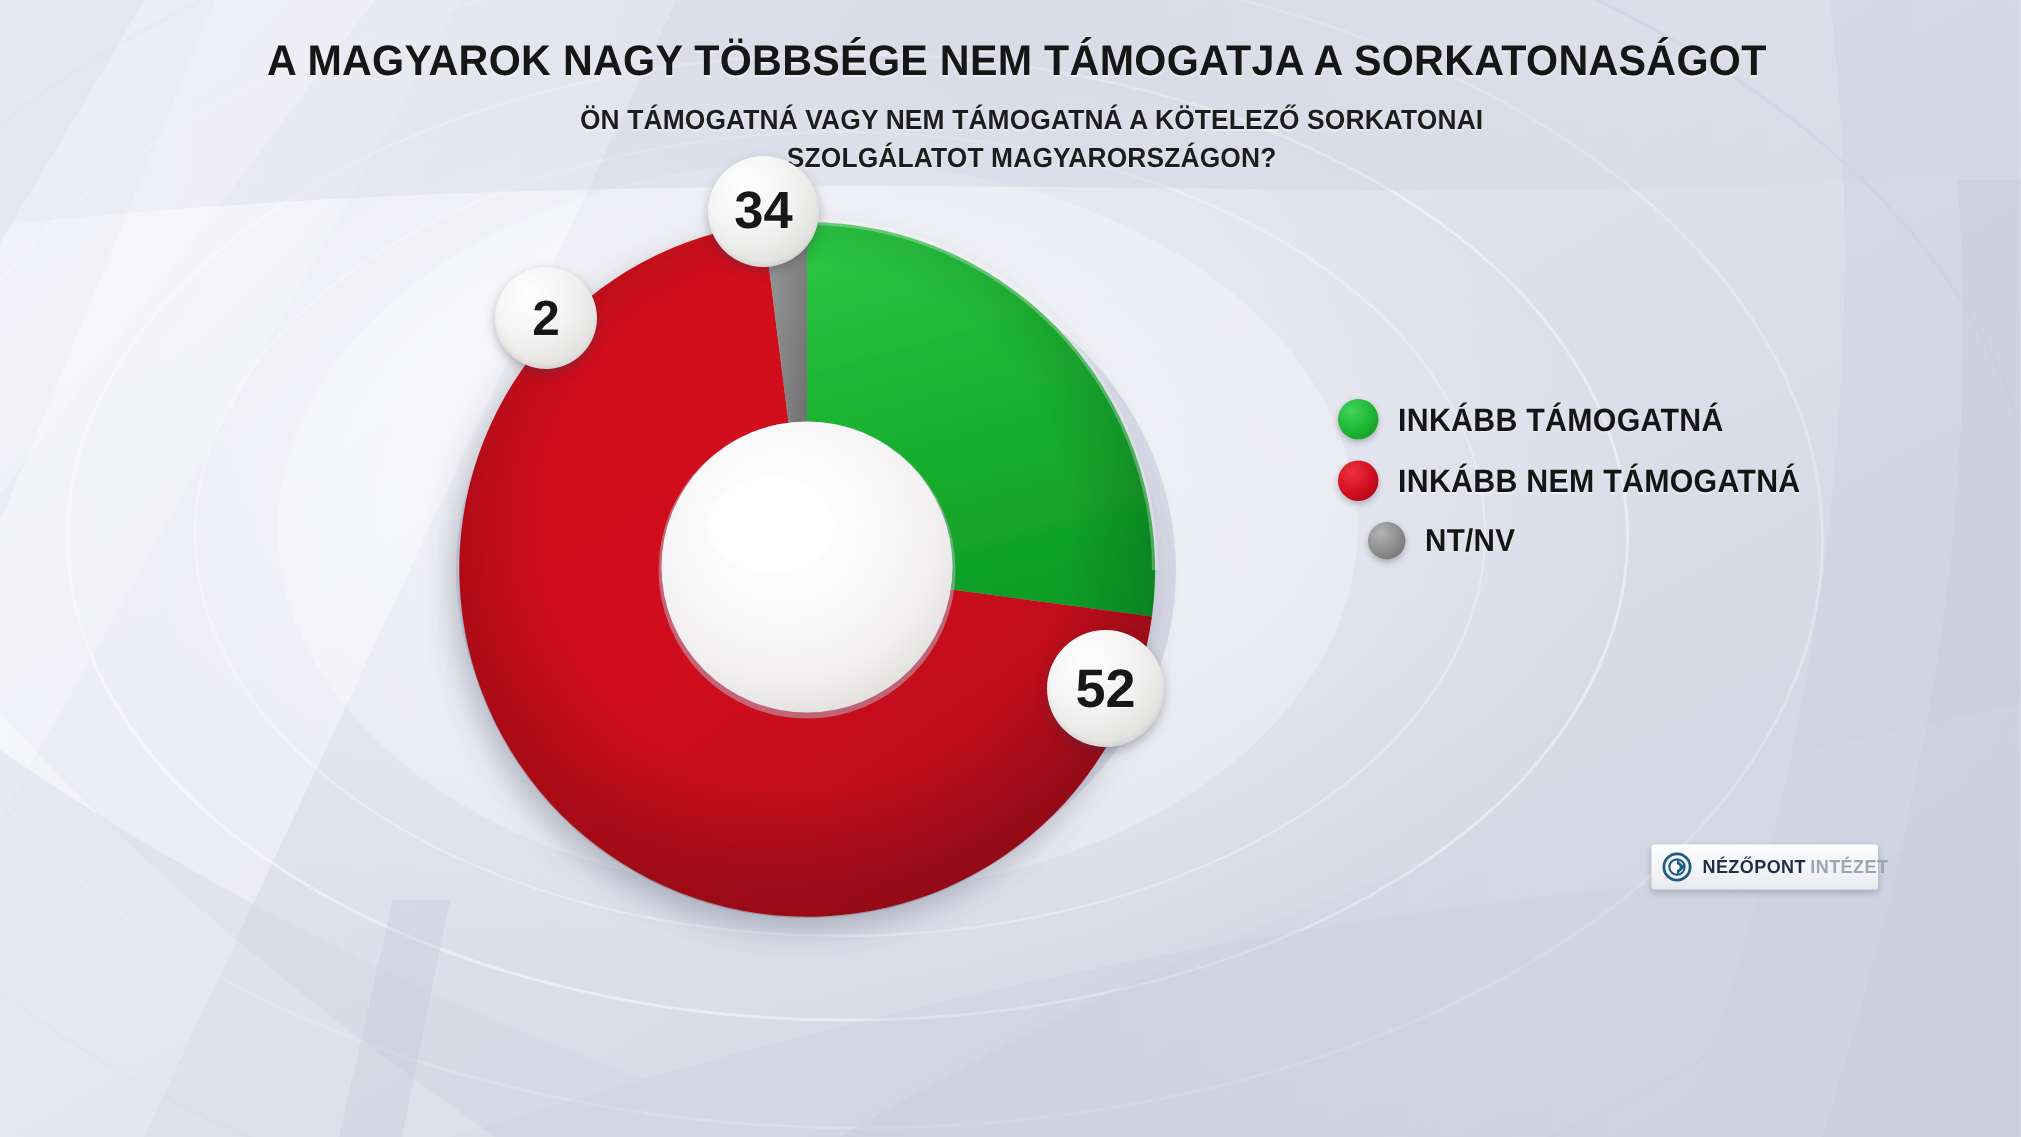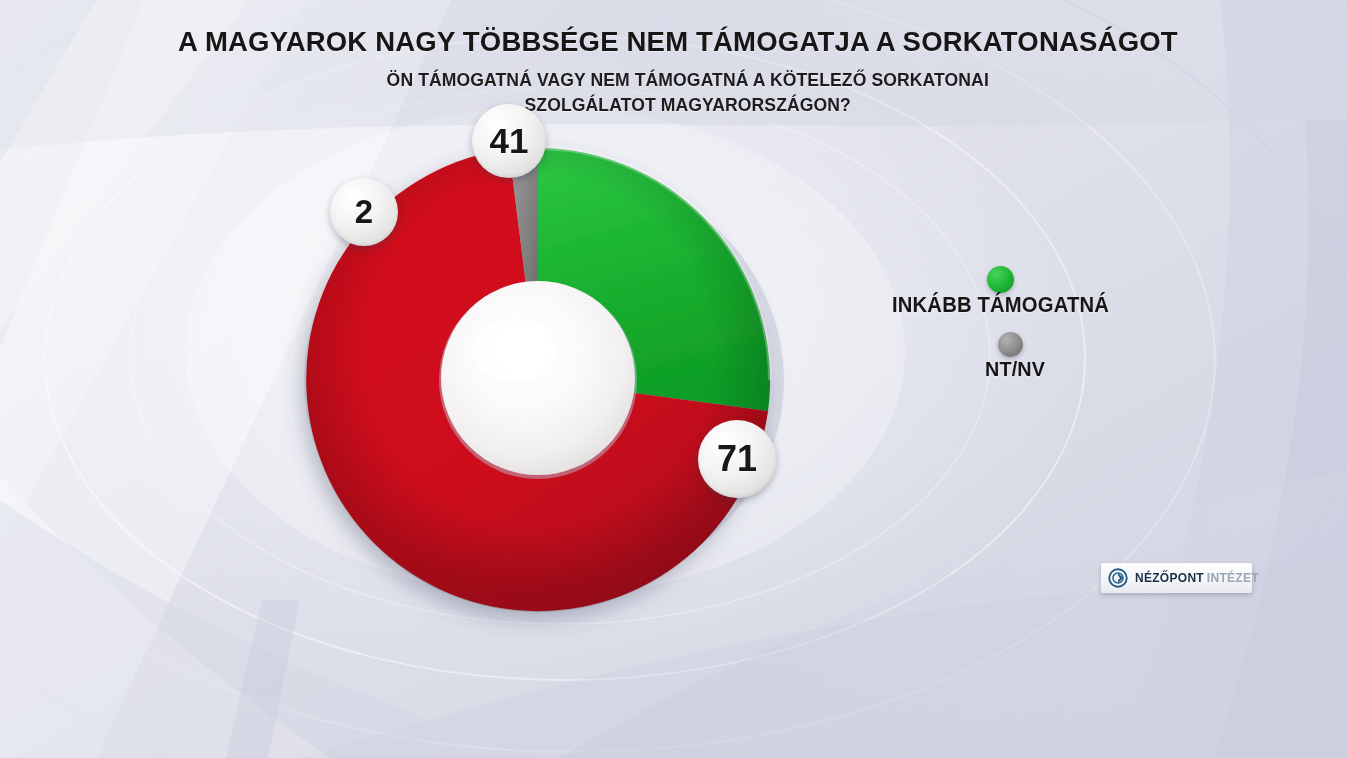--- a/index.html
+++ b/index.html
@@ -51,22 +51,22 @@
     color:#171717; font-weight:bold; z-index:30;
     text-shadow:0 1px 0 rgba(255,255,255,.7);
   }
   #badge-27 { left:472px; top:104px;  width:74px;  height:74px;  font-size:35px; }
   #badge-2  { left:330px; top:178px;  width:68px;  height:68px;  font-size:33px; }
   #badge-71 { left:698px; top:420px;  width:78px;  height:78px;  font-size:36px; }
 
   
   #legend { position:absolute; left:892px; top:266px; z-index:25; }
   .legend-row {
-    display:flex; align-items:center;
-    margin-bottom:14px; white-space:nowrap;flex-direction:column;
+    display:flex; align-items:flex-end;
+    margin-bottom:14px; white-space:nowrap;
   }
   .legend-row:last-child { margin-bottom:0;padding-left:20px; }
   .legend-dot {
     width:27px; height:27px; border-radius:50%;
     margin-right:13px; flex:0 0 auto;
     box-shadow:0 2px 4px rgba(50,50,70,.3);
   }
   .legend-dot.sm { width:25px; height:25px; }
   .legend-label {
     font-size:21.5px; font-weight:bold; color:#151515;
@@ -214,31 +214,35 @@
     <circle cx="252" cy="268" r="232" fill="url(#ringShade)"></circle>
 
     <path d="M 252,36 A 232,232 0 0 1 484,268" fill="none" stroke="#ffffff" stroke-opacity=".28" stroke-width="4"></path>
 
     <circle cx="252" cy="268" r="99" fill="#b9bccd" opacity=".5"></circle>
     <circle cx="252" cy="266" r="97" fill="url(#gHub)"></circle>
     <ellipse cx="228" cy="238" rx="42" ry="32" fill="#ffffff" opacity=".75"></ellipse>
   </svg>
 </div>
 
-<div class="value-badge" id="badge-27">41</div>
+<div class="value-badge" id="badge-27">34</div>
 <div class="value-badge" id="badge-2">2</div>
-<div class="value-badge" id="badge-71">71</div>
+<div class="value-badge" id="badge-71">52</div>
 
 <div id="legend">
 
   <div class="legend-row">
     <span class="legend-dot" style="background:radial-gradient(circle at 34% 30%, #44d25c 0%, #1cb532 55%, #118f26 100%);"></span>
     <span class="legend-label">INKÁBB TÁMOGATNÁ</span>
   </div>
 
+  <div class="legend-row">
+    <span class="legend-dot" style="background:radial-gradient(circle at 34% 30%, #ef3040 0%, #ce0e1f 55%, #a00818 100%);"></span>
+    <span class="legend-label">INKÁBB NEM TÁMOGATNÁ</span>
+  </div>
 
   <div class="legend-row">
     <span class="legend-dot sm" style="background:radial-gradient(circle at 34% 30%, #b2b2b2 0%, #8a8a8a 55%, #696969 100%);"></span>
     <span class="legend-label small">NT/NV</span>
   </div>
 
 </div>
 
 <div id="logo">
   <svg id="logo-mark" width="20" height="20" viewBox="0 0 24 24">

